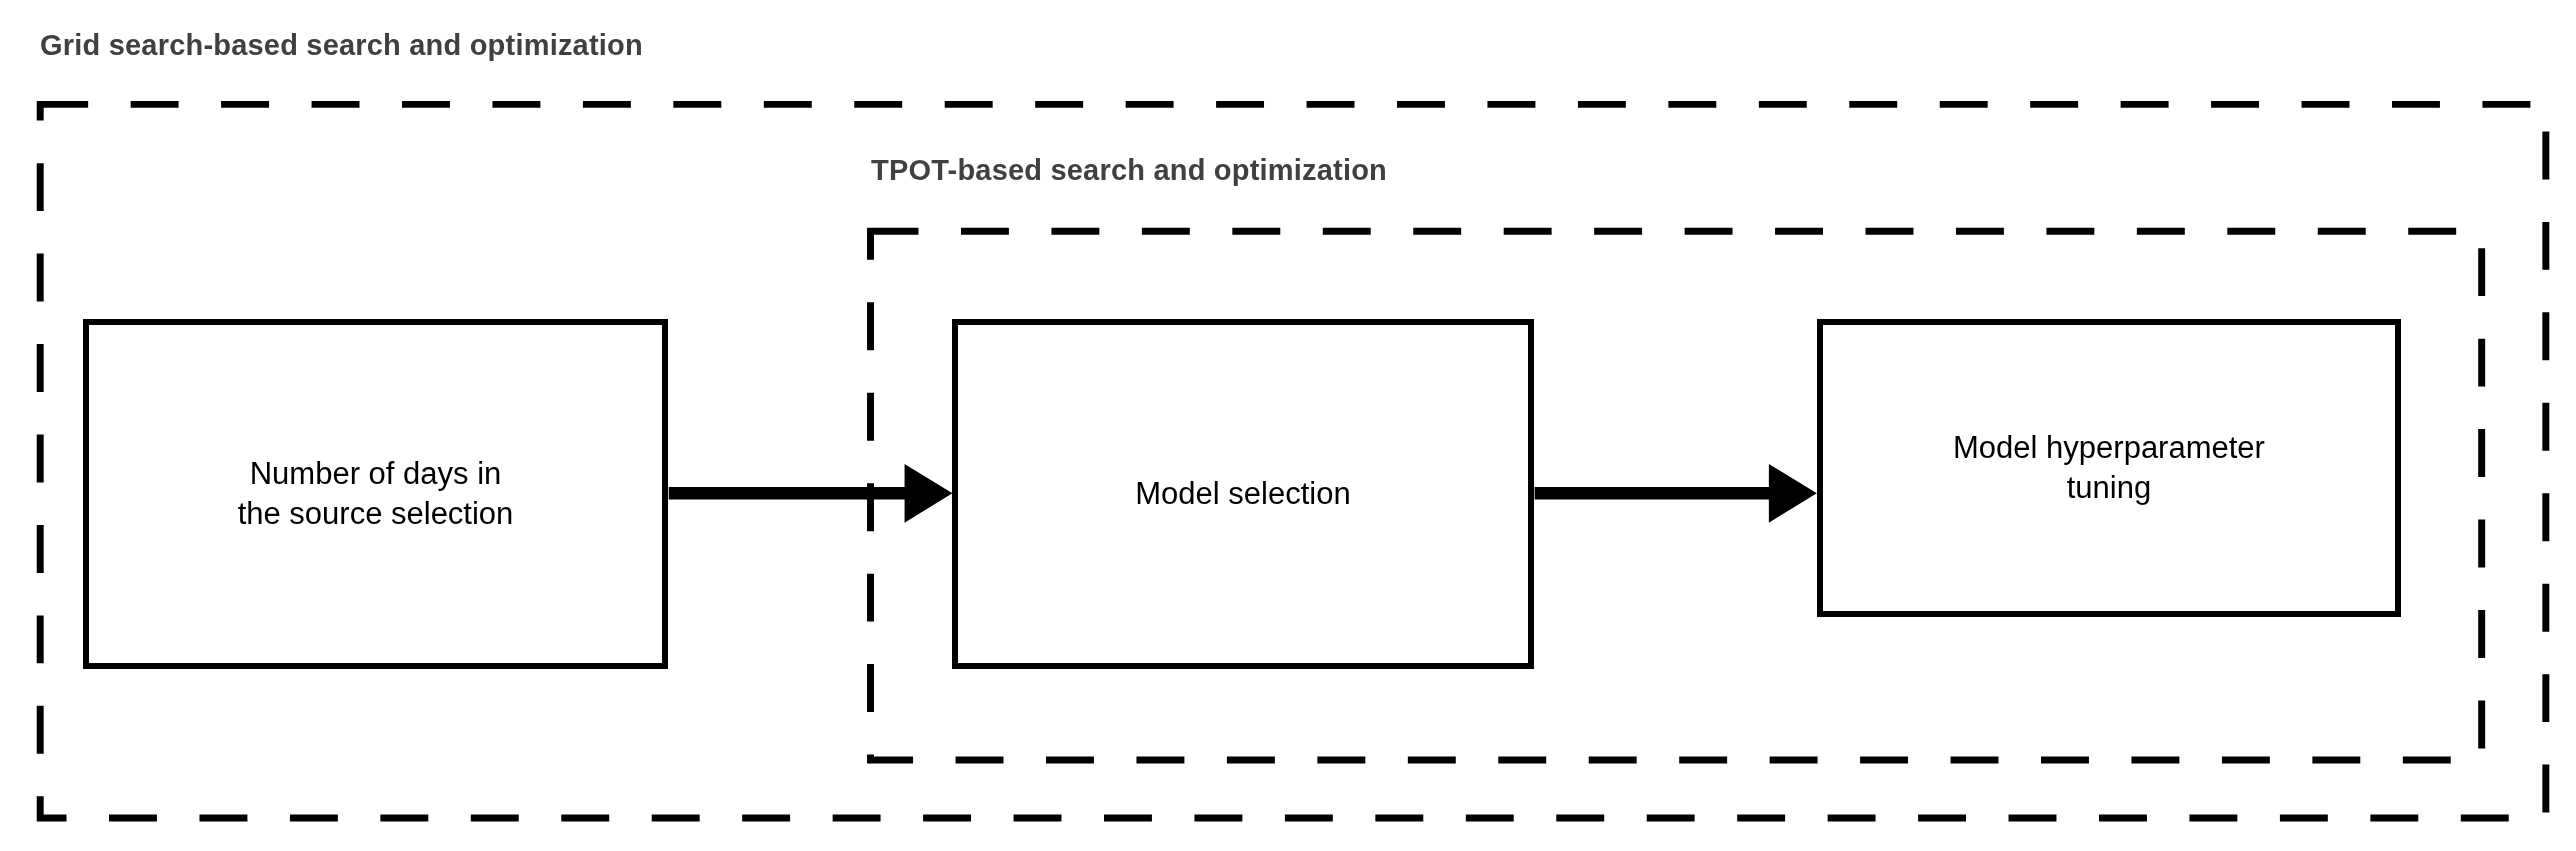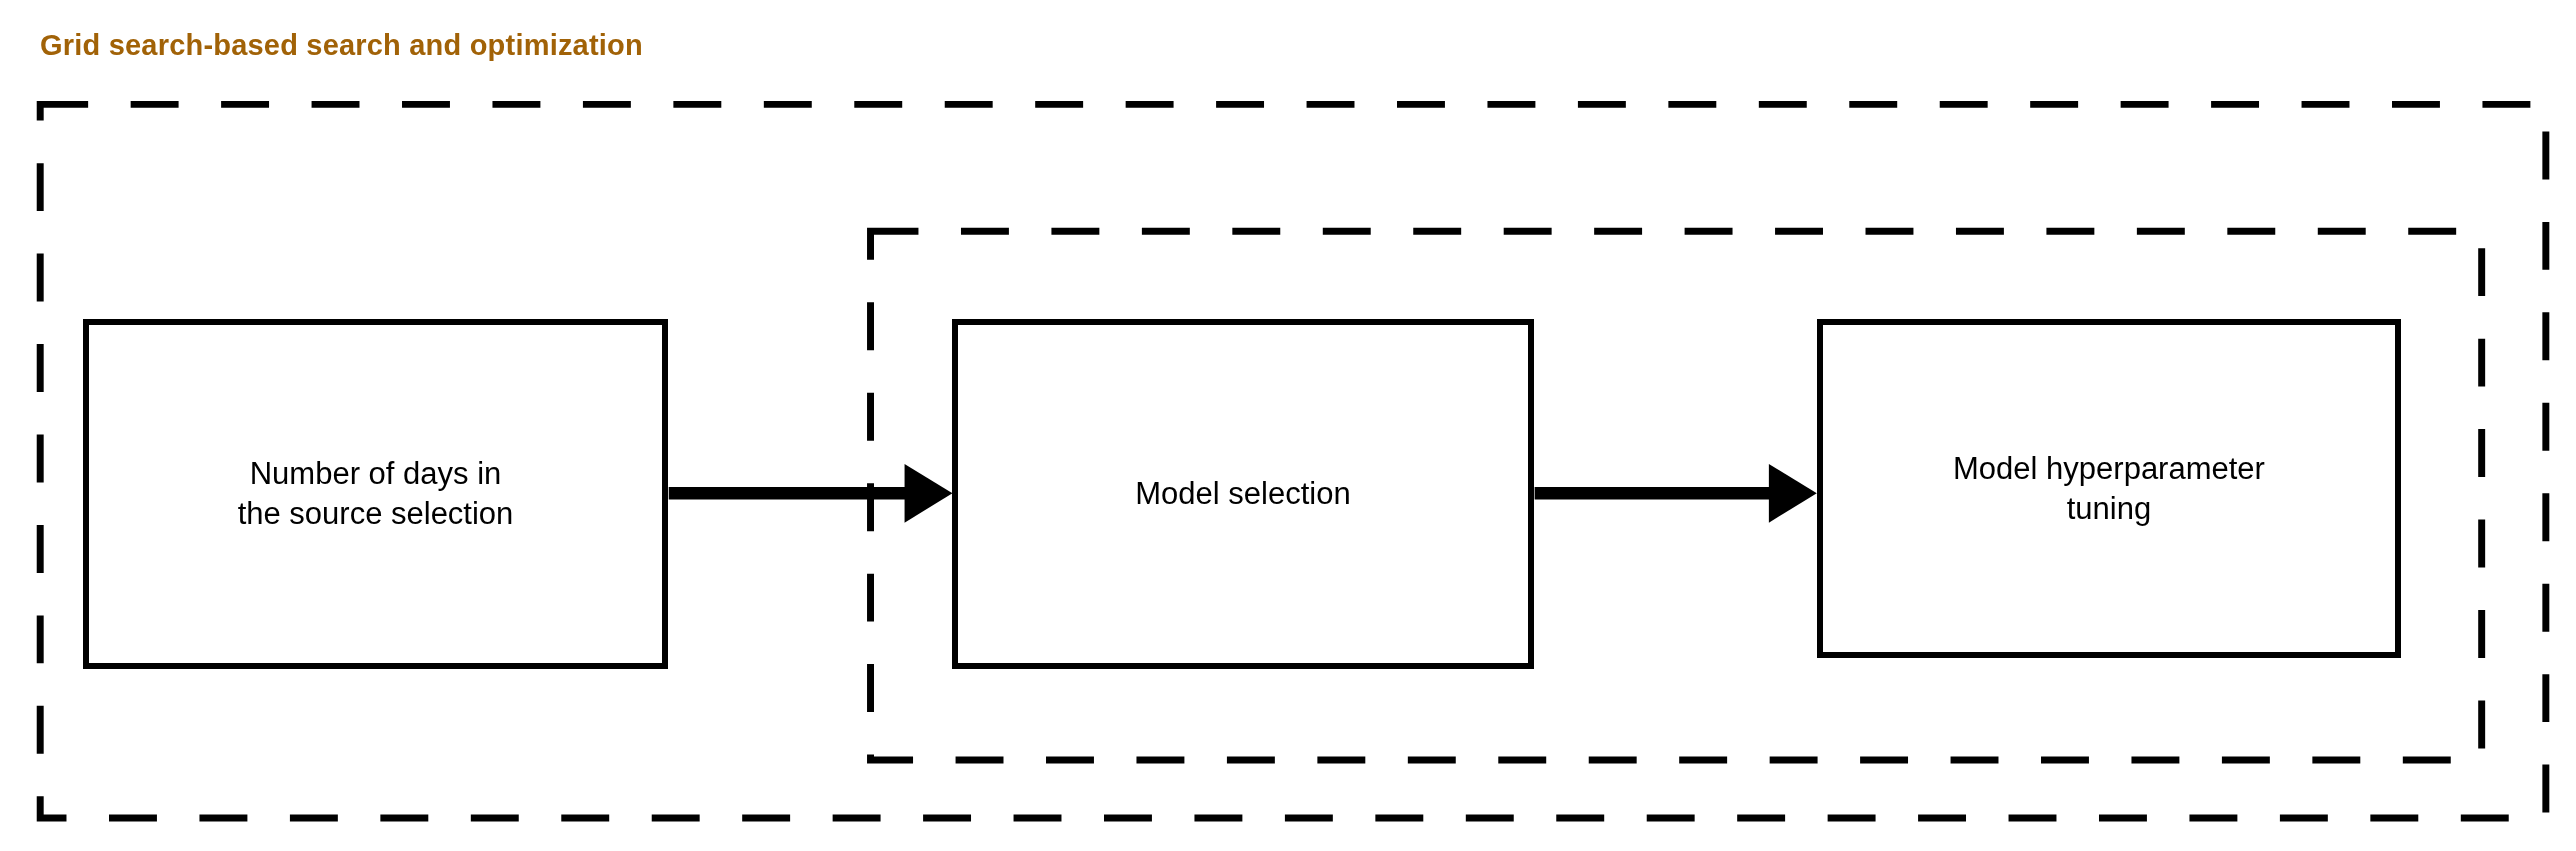--- a/index.html
+++ b/index.html
@@ -24,21 +24,21 @@
     width: 2576px;
     height: 852px;
   }
   .group-title {
     position: absolute;
     font-weight: bold;
     font-size: 29px;
     line-height: 34px;
     letter-spacing: 0.2px;
     white-space: nowrap;
-    color: #a16207;
+    color: #404040;
   }
   #outer-group-title { left: 40px; top: 28px; }
   #inner-group-title { left: 871px; top: 153px; }
 
   .process-box {
     position: absolute;
     box-sizing: border-box;
     background: #ffffff;
     border: 6.2px solid #000000;
     display: flex;
@@ -49,21 +49,21 @@
   .process-box .box-label {
     font-size: 31px;
     line-height: 40px;
     font-weight: normal;
     color: #000000;
     white-space: pre-line;
     padding: 0 10.8px;
   }
   #box-days          { left: 83px;  top: 319px; width: 585px; height: 350px; }
   #box-model-select  { left: 952px; top: 319px; width: 582px; height: 350px; }
-  #box-hyperparam    { left: 1817px; top: 319px; width: 584px; height: 339px; }
+  #box-hyperparam    { left: 1817px; top: 319px; width: 584px; height: 298px; }
 </style>
 </head>
 <body>
 
 <div id="canvas">
 
   <svg class="svg-layer" viewBox="0 0 3332 1102" xmlns="http://www.w3.org/2000/svg">
 
     <rect x="52" y="135" width="3241" height="923" fill="none" stroke="#000000" stroke-width="9" stroke-dasharray="62 55" stroke-linecap="butt"></rect>
 
@@ -75,20 +75,21 @@
     </g>
 
     <g>
       <line x1="1985" y1="638" x2="2296" y2="638" stroke="#000000" stroke-width="16"></line>
       <polygon points="2288,600 2350,638 2288,676" fill="#000000"></polygon>
     </g>
   </svg>
 
   <div class="group-title" id="outer-group-title">Grid search-based search and optimization</div>
 
+  <div class="group-title" id="inner-group-title">TPOT-based search and optimization</div>
 
   <div class="process-box" id="box-days">
     <div class="box-label">Number of days in
 the source selection</div>
   </div>
 
   <div class="process-box" id="box-model-select">
     <div class="box-label">Model selection</div>
   </div>
 

